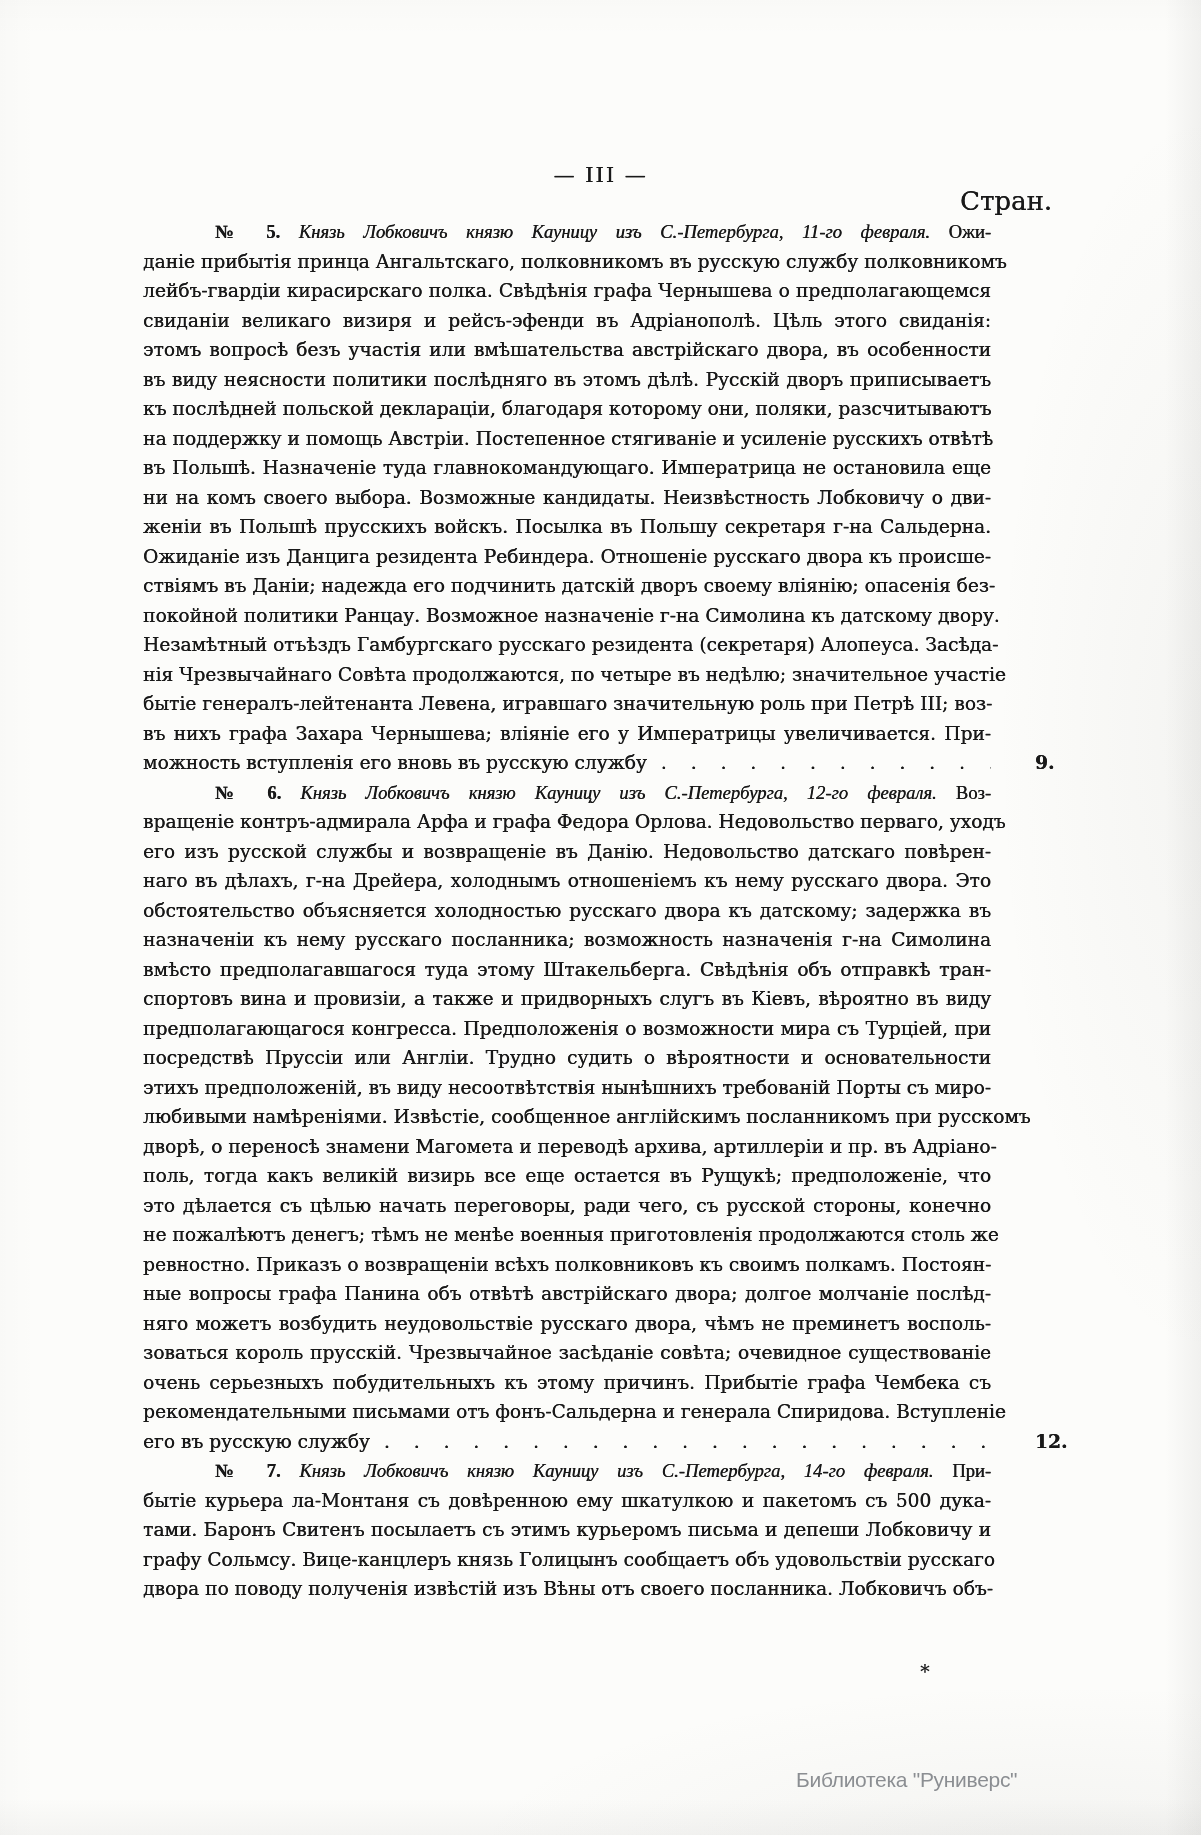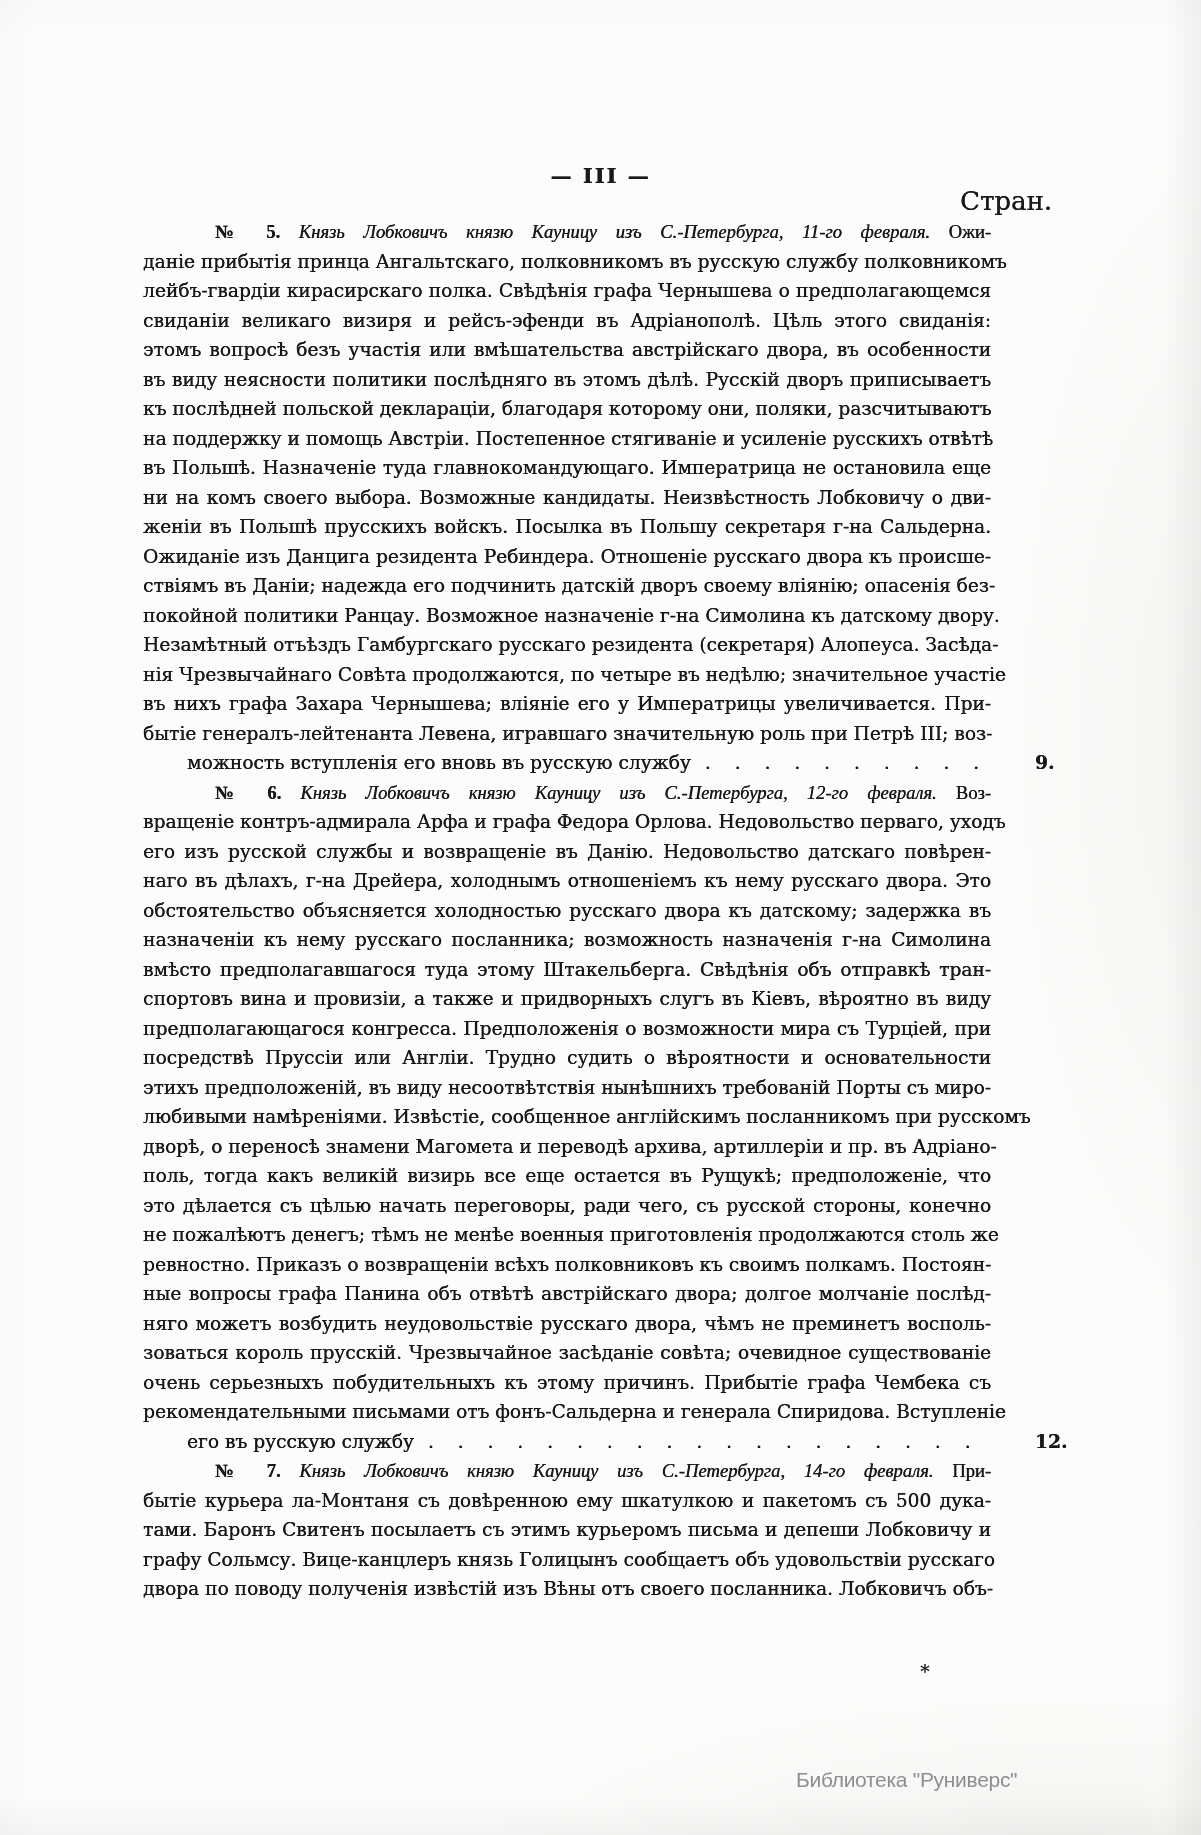--- a/index.html
+++ b/index.html
@@ -9,41 +9,41 @@
     background:
       radial-gradient(900px 260px at 88% 101%, rgba(130,130,125,0.07), transparent 65%),
       radial-gradient(300px 900px at 100.5% 40%, rgba(120,120,115,0.06), transparent 70%),
       linear-gradient(to right, rgba(0,0,0,0.012), transparent 3%, transparent 97%, rgba(90,90,90,0.07)),
       linear-gradient(to bottom, rgba(0,0,0,0.012), transparent 2%, transparent 98%, rgba(90,90,90,0.05)),
       #fcfcfa;
     color:#191919;
   }
   .running-head{
     position:absolute;top:163px;left:0;right:0;text-align:center;
-    font-size:21px;font-weight:bold;letter-spacing:2px;
+    font-size:21px;font-weight:normal;letter-spacing:2px;
     text-shadow:0.35px 0 0 currentColor;
   }
   .col-head{
     position:absolute;top:186px;right:149px;
     font-size:26px;font-weight:normal;
     text-shadow:0.3px 0 0 currentColor;
   }
   .toc-body{
     position:absolute;left:143px;top:217px;width:848px;
     font-size:18.6px;
     text-shadow:0.35px 0 0 currentColor;
   }
   .toc-entry{display:block;}
   .line{
     position:relative;height:29.5px;line-height:29.5px;
     white-space:nowrap;
     text-align:justify;text-align-last:justify;
   }
   .line.first{padding-left:72px;font-family:Liberation Serif, serif;}
-  .line.leaderline{display:flex;align-items:baseline;text-align:left;text-align-last:auto;margin-left:44px;}
+  .line.leaderline{display:flex;align-items:baseline;text-align:left;text-align-last:auto;}
   .lbl{font-weight:bold;}
   .hd{font-style:italic;}
   .leader{
     flex:1 1 auto;overflow:hidden;white-space:nowrap;
     word-spacing:18px;padding-left:14px;
   }
   .pref{
     position:absolute;left:calc(100% + 44px);top:0;
     font-weight:bold;white-space:nowrap;
   }
@@ -75,22 +75,22 @@
       <div class="line"><span class="tx">къ послѣдней польской деклараціи, благодаря которому они, поляки, разсчитываютъ</span></div>
       <div class="line"><span class="tx">на поддержку и помощь Австріи. Постепенное стягиваніе и усиленіе русскихъ отвѣтѣ</span></div>
       <div class="line"><span class="tx">въ Польшѣ. Назначеніе туда главнокомандующаго. Императрица не остановила еще</span></div>
       <div class="line"><span class="tx">ни на комъ своего выбора. Возможные кандидаты. Неизвѣстность Лобковичу о дви-</span></div>
       <div class="line"><span class="tx">женіи въ Польшѣ прусскихъ войскъ. Посылка въ Польшу секретаря г-на Сальдерна.</span></div>
       <div class="line"><span class="tx">Ожиданіе изъ Данцига резидента Ребиндера. Отношеніе русскаго двора къ происше-</span></div>
       <div class="line"><span class="tx">ствіямъ въ Даніи; надежда его подчинить датскій дворъ своему вліянію; опасенія без-</span></div>
       <div class="line"><span class="tx">покойной политики Ранцау. Возможное назначеніе г-на Симолина къ датскому двору.</span></div>
       <div class="line"><span class="tx">Незамѣтный отъѣздъ Гамбургскаго русскаго резидента (секретаря) Алопеуса. Засѣда-</span></div>
       <div class="line"><span class="tx">нія Чрезвычайнаго Совѣта продолжаются, по четыре въ недѣлю; значительное участіе</span></div>
+      <div class="line"><span class="tx">бытіе генералъ-лейтенанта Левена, игравшаго значительную роль при Петрѣ III; воз-</span></div>
       <div class="line"><span class="tx">въ нихъ графа Захара Чернышева; вліяніе его у Императрицы увеличивается. При-</span></div>
-      <div class="line"><span class="tx">бытіе генералъ-лейтенанта Левена, игравшаго значительную роль при Петрѣ III; воз-</span></div>
       <div class="line leaderline">
         <span class="tx">можность вступленія его вновь въ русскую службу</span>
         <span class="leader">. . . . . . . . . . . . . . . . . . . . . . . . . . . . . . . . . . . . . . . . . . . . . . . . . . . . . . . . . . . . </span>
         <span class="pref">9.</span>
       </div>
     </div>
     <div class="toc-entry">
       <div class="line first"><span class="lbl">№ 6.</span><span class="hd"> Князь Лобковичъ князю Кауницу изъ С.-Петербурга, 12-го февраля.</span><span class="tx"> Воз-</span></div>
       <div class="line"><span class="tx">вращеніе контръ-адмирала Арфа и графа Федора Орлова. Недовольство перваго, уходъ</span></div>
       <div class="line"><span class="tx">его изъ русской службы и возвращеніе въ Данію. Недовольство датскаго повѣрен-</span></div>

